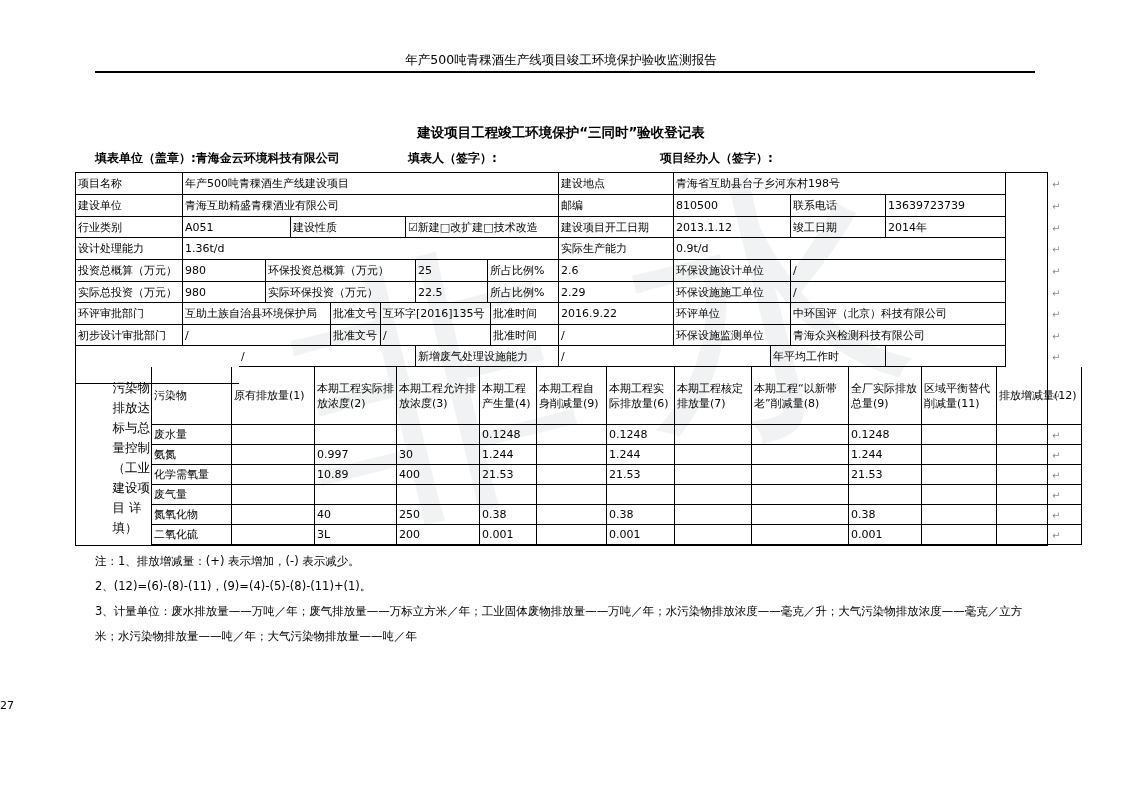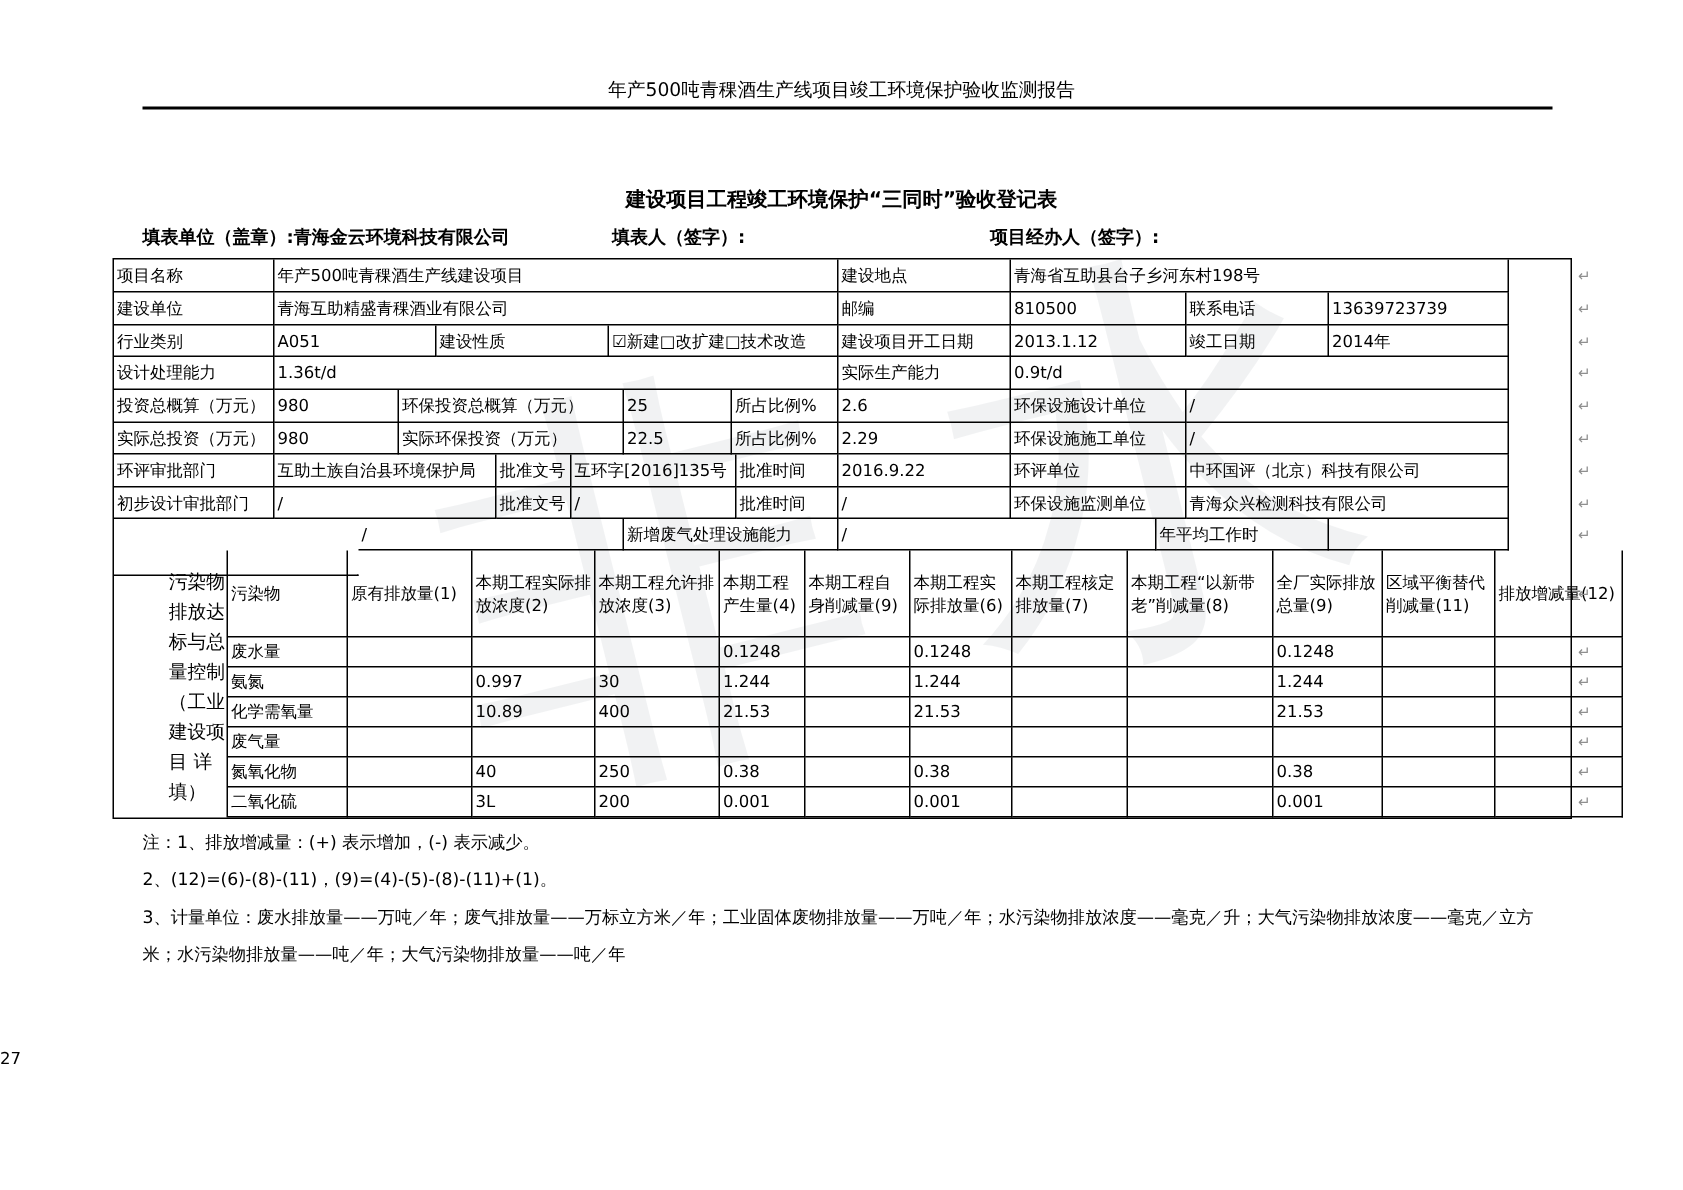--- a/index.html
+++ b/index.html
@@ -198,21 +198,21 @@
           <div class="tcell" style="width: 57px; flex: 0 0 57px;">1.244</div>
           <div class="tcell" style="width: 70px; flex: 0 0 70px;"></div>
           <div class="tcell" style="width: 68px; flex: 0 0 68px;">1.244</div>
           <div class="tcell" style="width: 77px; flex: 0 0 77px;"></div>
           <div class="tcell" style="width: 97px; flex: 0 0 97px;"></div>
           <div class="tcell" style="width: 73px; flex: 0 0 73px;">1.244</div>
           <div class="tcell" style="width: 75px; flex: 0 0 75px;"></div>
           <div class="tcell" style="width: 85px; flex: 0 0 85px;"></div>
         </div>
         <div class="trow" style="height: 20px;">
-          <div class="tcell" style="width: 80px; flex: 0 0 80px;">化学需氧量</div>
+          <div class="tcell" style="width: 80px; flex: 0 0 80px; font-family: Liberation Serif, serif;">化学需氧量</div>
           <div class="tcell" style="width: 83px; flex: 0 0 83px;"></div>
           <div class="tcell" style="width: 82px; flex: 0 0 82px;">10.89</div>
           <div class="tcell" style="width: 83px; flex: 0 0 83px;">400</div>
           <div class="tcell" style="width: 57px; flex: 0 0 57px;">21.53</div>
           <div class="tcell" style="width: 70px; flex: 0 0 70px;"></div>
           <div class="tcell" style="width: 68px; flex: 0 0 68px;">21.53</div>
           <div class="tcell" style="width: 77px; flex: 0 0 77px;"></div>
           <div class="tcell" style="width: 97px; flex: 0 0 97px;"></div>
           <div class="tcell" style="width: 73px; flex: 0 0 73px;">21.53</div>
           <div class="tcell" style="width: 75px; flex: 0 0 75px;"></div>

